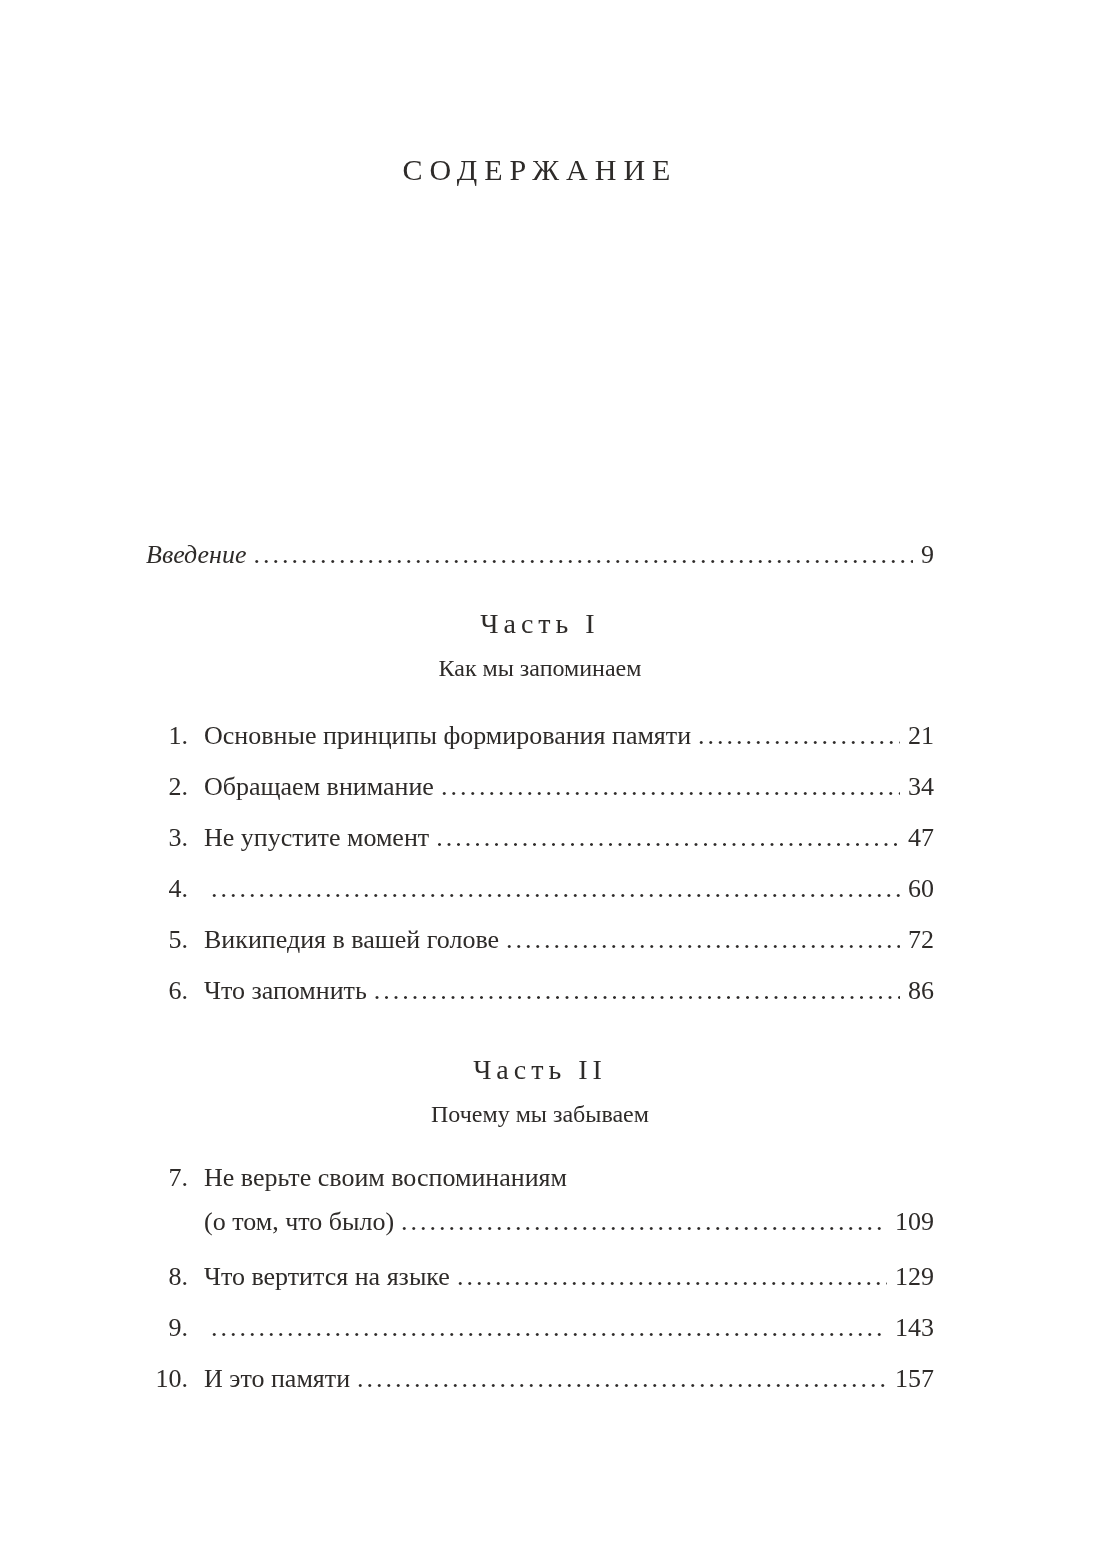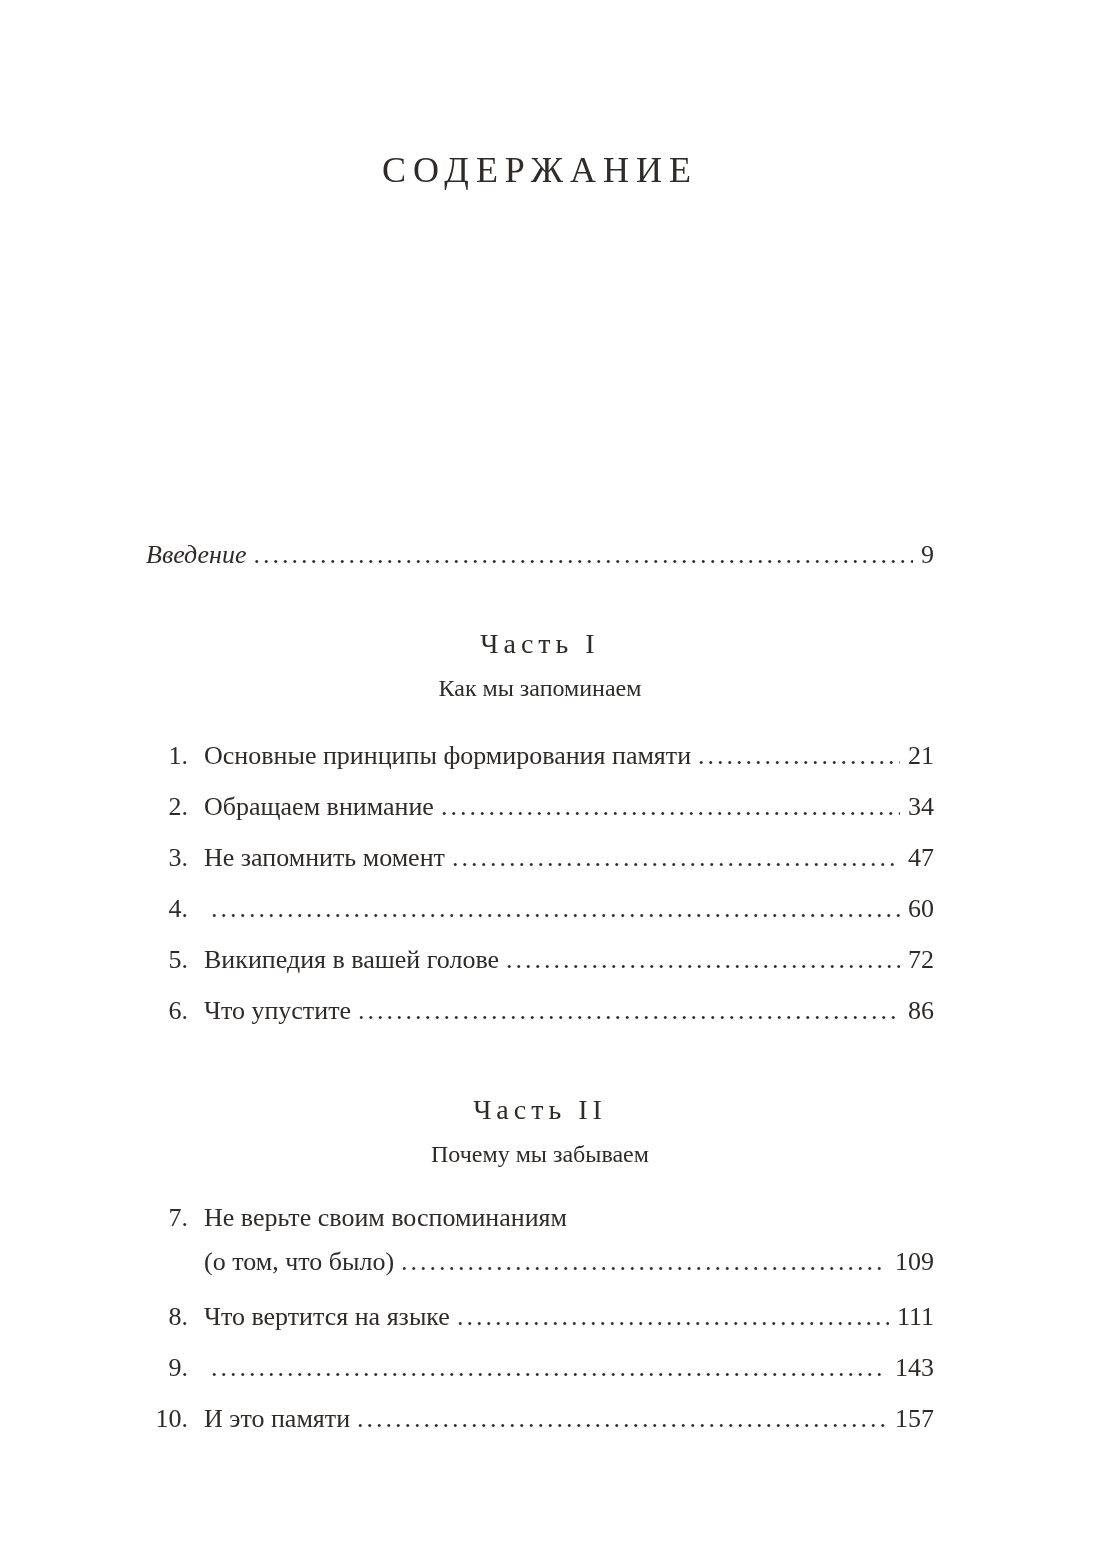--- a/index.html
+++ b/index.html
@@ -16,21 +16,21 @@
     overflow: hidden;
   }
   .content {
     width: 788px;
     margin-left: 146px;
     padding-top: 152px;
     box-sizing: border-box;
   }
   .contents-title {
     text-align: center;
-    font-size: 36px;
+    font-size: 30px;
     font-weight: 400;
     letter-spacing: 7px;
     line-height: 36px;
   }
   .intro-row {
     margin-top: 352px;
     display: flex;
     align-items: baseline;
     font-size: 26px;
     line-height: 30px;
@@ -48,21 +48,21 @@
   }
   .leader::after {
     content: "..................................................................................................................................................................";
     letter-spacing: 3px;
   }
   .page-num {
     flex: none;
   }
   .part-head {
     text-align: center;
-    margin-top: 52px;
+    margin-top: 32px;
   }
   .part-heading {
     font-size: 28px;
     letter-spacing: 5px;
     line-height: 44px;
   }
   .part-subheading {
     font-size: 24px;
     line-height: 44px;
   }
@@ -129,41 +129,41 @@
 
     <div class="toc-entry">
       <span class="num">2.</span>
       <span class="entry-title">Обращаем внимание</span>
       <span class="leader"></span>
       <span class="page-num">34</span>
     </div>
 
     <div class="toc-entry">
       <span class="num">3.</span>
-      <span class="entry-title">Не запомнить момент</span>
+      <span class="entry-title">Не упустите момент</span>
       <span class="leader"></span>
       <span class="page-num">47</span>
     </div>
 
     <div class="toc-entry">
       <span class="num">4.</span>
       <span class="leader"></span>
       <span class="page-num">60</span>
     </div>
 
     <div class="toc-entry">
       <span class="num">5.</span>
       <span class="entry-title">Википедия в вашей голове</span>
       <span class="leader"></span>
       <span class="page-num">72</span>
     </div>
 
     <div class="toc-entry">
       <span class="num">6.</span>
-      <span class="entry-title">Что упустите</span>
+      <span class="entry-title">Что запомнить</span>
       <span class="leader"></span>
       <span class="page-num">86</span>
     </div>
 
   </div>
 
   <div class="part-head">
     <div class="part-heading">Часть II</div>
     <div class="part-subheading">Почему мы забываем</div>
   </div>
@@ -180,21 +180,21 @@
         <span class="entry-title">(о том, что было)</span>
         <span class="leader"></span>
         <span class="page-num">109</span>
       </div>
     </div>
 
     <div class="toc-entry">
       <span class="num">8.</span>
       <span class="entry-title">Что вертится на языке</span>
       <span class="leader"></span>
-      <span class="page-num">111</span>
+      <span class="page-num">129</span>
     </div>
 
     <div class="toc-entry">
       <span class="num">9.</span>
       <span class="leader"></span>
       <span class="page-num">143</span>
     </div>
 
     <div class="toc-entry">
       <span class="num">10.</span>

